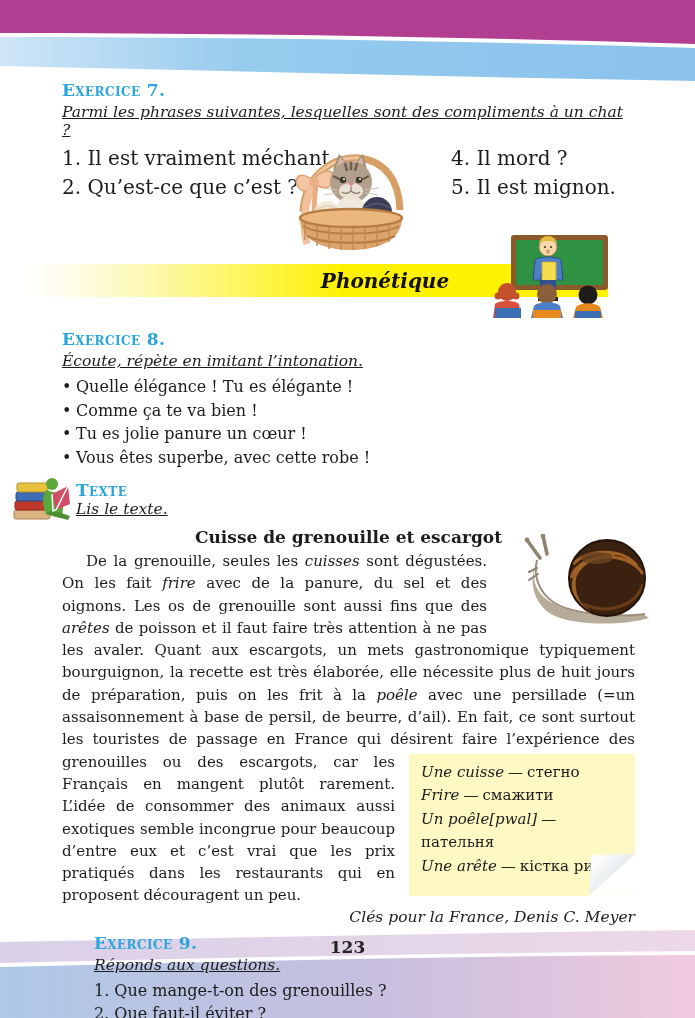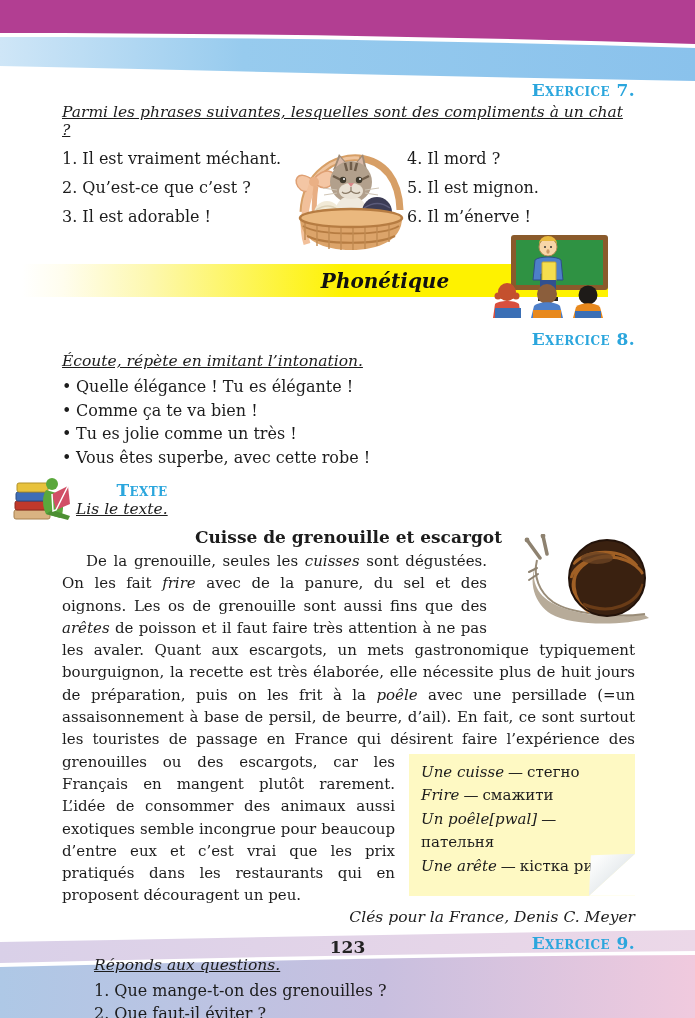--- a/index.html
+++ b/index.html
@@ -16,27 +16,27 @@
   .page-number {
     position:absolute; top:9px; left:0; width:100%;
     text-align:center; font-weight:bold; font-size:17px; color:#222; z-index:2;
   }
 
   
   .content { position:absolute; top:80px; left:62px; width:573px; }
 
   .ex-head {
     font-variant:small-caps; font-weight:bold; color:#2ba6dd;
-    font-size:17px; letter-spacing:.4px;text-align:right;
+    font-size:17px; letter-spacing:.4px;
   }
   .instr { font-style:italic; font-size:15.5px; margin:3px 0 5px;text-decoration:underline; }
 
   
   .ex7-list { position:relative; height:112px; margin-top:2px; }
-  .ex7-row { display:flex; font-size:16px; line-height:29px; }
+  .ex7-row { display:flex; font-size:20px; line-height:29px;gap:44px; }
   .ex7-row .left { width:345px; }
   .kitten-wrap { position:absolute; left:221px; top:4px; width:137px; height:106px; }
 
   
   .banner {
     position:relative; margin:8px 0 0 -40px; width:586px; height:33px;
     background:linear-gradient(90deg,#ffffff 0%,#fffdee 7%,#fdf8ae 22%,#fef200 55%,#fef200 100%);
     display:flex; align-items:center; justify-content:center;
   }
   .banner-title {
@@ -126,24 +126,20 @@
 
     <div class="ex7-list">
       <div class="ex7-row">
         <span class="left">1. Il est vraiment méchant.</span>
         <span>4. Il mord ?</span>
       </div>
       <div class="ex7-row">
         <span class="left">2. Qu’est-ce que c’est ?</span>
         <span>5. Il est mignon.</span>
       </div>
-      <div class="ex7-row">
-        <span class="left">3. Il est adorable !</span>
-        <span>6. Il m’énerve !</span>
-      </div>
 
       <div class="kitten-wrap">
         <svg width="137" height="106" viewBox="0 0 137 106">
           <path d="M20,64 C22,24 54,8 76,10 C102,13 116,32 117,62" fill="none" stroke="#d79f66" stroke-width="7"></path>
           <path d="M20,64 C22,24 54,8 76,10" fill="none" stroke="#eec49e" stroke-width="3"></path>
 
           <g>
             <path d="M30,32 C14,20 8,34 18,42 C24,46 30,42 30,32 Z" fill="#f4c6a4" stroke="#dfa074" stroke-width="1.5"></path>
             <path d="M30,32 C40,18 56,22 50,34 C46,42 36,42 30,32 Z" fill="#f4c6a4" stroke="#dfa074" stroke-width="1.5"></path>
             <circle cx="31" cy="34" r="5" fill="#eab085"></circle>
@@ -224,21 +220,21 @@
           </g>
         </svg>
       </div>
     </div>
 
     <div class="ex8">
       <div class="ex-head">Exercice 8.</div>
       <div class="instr">Écoute, répète en imitant l’intonation.</div>
       <div class="bullet-line"><span class="bullet-glyph">•</span><span>Quelle élégance ! Tu es élégante !</span></div>
       <div class="bullet-line"><span class="bullet-glyph">•</span><span>Comme ça te va bien !</span></div>
-      <div class="bullet-line"><span class="bullet-glyph">•</span><span>Tu es jolie comme un très !</span></div>
+      <div class="bullet-line"><span class="bullet-glyph">•</span><span>Tu es jolie panure un cœur !</span></div>
       <div class="bullet-line"><span class="bullet-glyph">•</span><span>Vous êtes superbe, avec cette robe !</span></div>
     </div>
 
     <div class="texte-block">
       <div class="books-wrap">
         <svg width="60" height="50" viewBox="0 0 60 50">
           <g>
             <rect x="2" y="36" width="36" height="9" rx="2" fill="#d9b382" stroke="#a8814f" stroke-width="1"></rect>
             <rect x="3" y="27" width="34" height="9" rx="2" fill="#c0392b" stroke="#8e2a20" stroke-width="1"></rect>
             <rect x="4" y="18" width="33" height="9" rx="2" fill="#3f6db5" stroke="#2b4d85" stroke-width="1"></rect>

